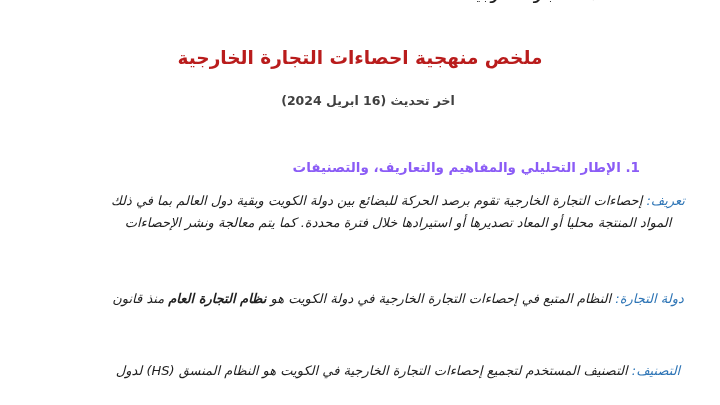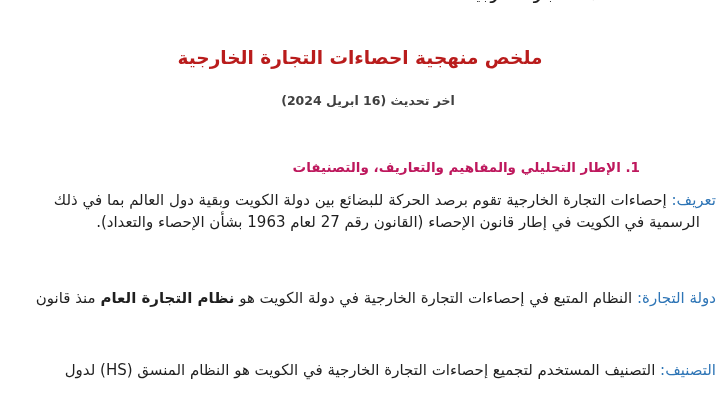--- a/index.html
+++ b/index.html
@@ -61,35 +61,36 @@
   }
   .section-heading {
     position: absolute;
     top: 157px;
     right: 80px;
     direction: rtl;
     text-align: right;
     font-weight: bold;
     font-size: 13.5px;
     line-height: 21px;
-    color: #be185d;
+    color: #8b5cf6;
     white-space: nowrap;
   }
   .para {
     position: absolute;
     left: 80px;
     width: 636px;
   }
   .para .bline {
     direction: rtl;
     text-align: center;
     white-space: nowrap;
-    font-size: 15px;
+    font-size: 13px;
     line-height: 21.5px;
     color: #1f1f1f;
+    font-style: italic;
   }
   .para .bline.left-line {
     text-align: left;
     padding-left: 18px;
   }
   .lead {
     color: #2E75B6;
   }
   .bold-inline {
     font-weight: bold;
@@ -109,21 +110,21 @@
 <div class="doc-title">ملخص منهجية احصاءات التجارة الخارجية</div>
 
 <div class="doc-subtitle">اخر تحديث (16 ابريل 2024)</div>
 
 <div class="section-heading">1. الإطار التحليلي والمفاهيم والتعاريف، والتصنيفات</div>
 
 <div class="para p-definition">
   <div class="bline">
     <span class="lead">تعريف:</span><span> إحصاءات التجارة الخارجية تقوم برصد الحركة للبضائع بين دولة الكويت وبقية دول العالم بما في ذلك</span>
   </div>
-  <div class="bline">الرسمية في الكويت في إطار قانون الإحصاء (القانون رقم 27 لعام 1963 بشأن الإحصاء والتعداد).</div>
+  <div class="bline">المواد المنتجة محليا أو المعاد تصديرها أو استيرادها خلال فترة محددة. كما يتم معالجة ونشر الإحصاءات</div>
 </div>
 
 <div class="para p-tradesystem">
   <div class="bline">
     <span class="lead">دولة التجارة:</span><span> النظام المتبع في إحصاءات التجارة الخارجية في دولة الكويت هو </span><span class="bold-inline">نظام التجارة العام</span><span> منذ قانون</span>
   </div>
 </div>
 
 <div class="para p-classif">
   <div class="bline">

